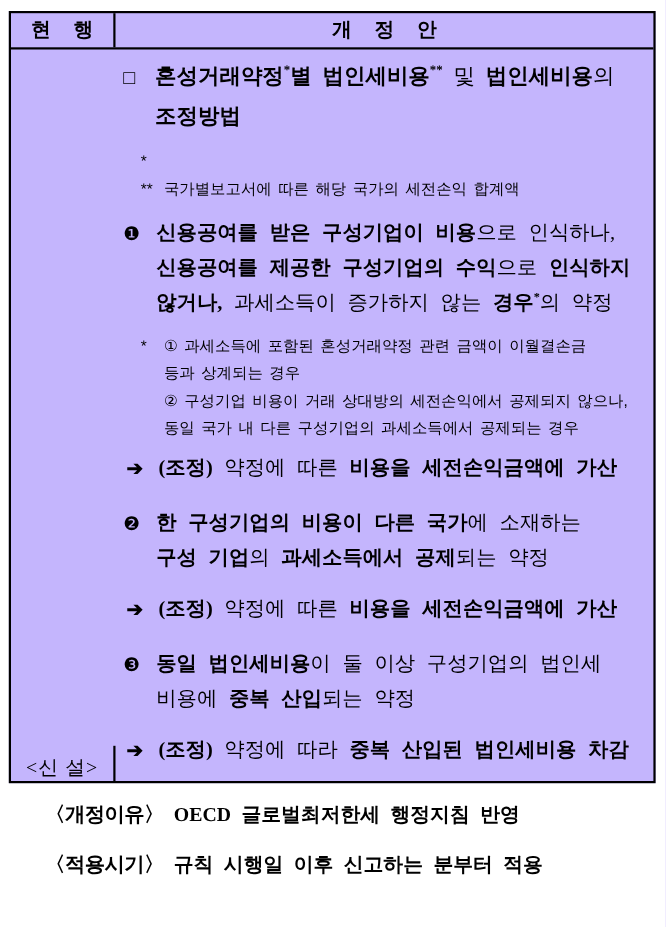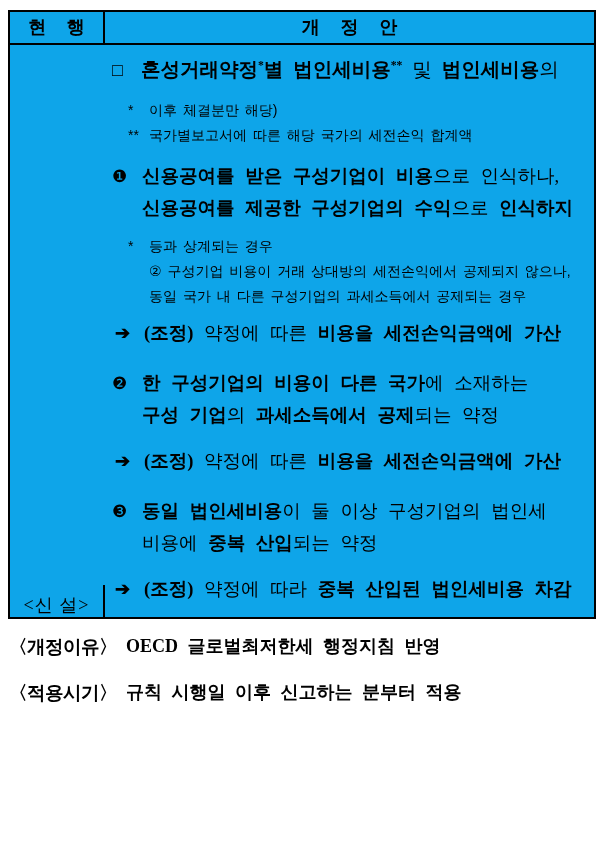--- a/index.html
+++ b/index.html
@@ -5,21 +5,21 @@
   * { box-sizing: border-box; margin: 0; padding: 0; }
   html, body { background: #ffffff; }
   body {
     width: 605px; height: 843px; margin: 0 auto;
     font-family: "Liberation Serif", "DejaVu Serif", serif;
     color: #000; overflow: hidden;
   }
   .page { padding: 10px 9px 0 8px; }
 
   
-  .tbl { width: 588px; border: 2px solid #000; background: #0ea5e9; }
+  .tbl { width: 588px; border: 2px solid #000; background: #c4b5fd; }
   .tbl-head { display: flex; border-bottom: 2px solid #000; }
   .th {
     font-weight: bold; font-size: 18px; line-height: 31px;
     text-align: center; letter-spacing: 0.45em; text-indent: 0.45em;
   }
   .th-current { width: 95px; border-right: 2px solid #000; }
   .th-amendment { flex: 1; }
 
   .tbl-body { display: flex; align-items: flex-end; }
   .td-current {
@@ -55,21 +55,21 @@
   
   .arrow-line {
     display: flex; margin: 6px 0 18px 3px;
     font-size: 18.5px; line-height: 32px; word-spacing: 6px;
   }
   .arrow-marker { width: 29px; font-weight: bold; font-size: 18px; }
   .arrow-line.last { margin-bottom: 6px; }
 
   
   .footer { margin-top: 15px; padding-left: 1px; }
-  .footer-row { display: flex; align-items: flex-start; margin-bottom: 21px; }
+  .footer-row { display: flex; align-items: center; margin-bottom: 21px; margin-left: 32px; }
   .footer-label {
     font-family: "Liberation Sans", "DejaVu Sans", sans-serif;
     font-weight: bold; font-size: 18.5px; letter-spacing: -0.5px;
     margin-right: 9px; white-space: nowrap;
   }
   .footer-text { font-size: 18px; word-spacing: 5px; font-weight: bold; }
 </style>
 </head>
 <body>
 
@@ -85,50 +85,52 @@
     <div class="tbl-body">
 
       <div class="td-current">&lt;신 설&gt;</div>
 
       <div class="td-amendment">
 
         <div class="doc-title">
           <span class="bullet">□</span>
           <div class="title-lines">
             <div><span class="b">혼성거래약정</span><sup class="b">*</sup><span class="b">별 법인세비용</span><sup class="b">**</sup><span> 및 </span><span class="b">법인세비용</span><span>의</span></div>
+            <div><span class="b">조정방법</span></div>
           </div>
         </div>
 
         <div class="fn-block">
           <div class="fn-entry">
             <span class="fn-marker">*</span>
             <div class="fn-lines">
-              <div>이후 체결분만 해당)</div>
             </div>
           </div>
           <div class="fn-entry">
             <span class="fn-marker">**</span>
             <div class="fn-lines">
               <div>국가별보고서에 따른 해당 국가의 세전손익 합계액</div>
             </div>
           </div>
         </div>
 
         <div class="item">
           <span class="item-marker">❶</span>
           <div class="item-lines">
             <div><span class="b">신용공여를 받은 구성기업이 비용</span><span>으로 인식하나,</span></div>
             <div><span class="b">신용공여를 제공한 구성기업의 수익</span><span>으로 </span><span class="b">인식하지</span></div>
+            <div><span class="b">않거나,</span><span> 과세소득이 증가하지 않는 </span><span class="b">경우</span><sup class="b">*</sup><span>의 약정</span></div>
           </div>
         </div>
 
         <div class="fn-block item-fn">
           <div class="fn-entry">
             <span class="fn-marker">*</span>
             <div class="fn-lines">
+              <div>① 과세소득에 포함된 혼성거래약정 관련 금액이 이월결손금</div>
               <div>등과 상계되는 경우</div>
               <div>② 구성기업 비용이 거래 상대방의 세전손익에서 공제되지 않으나,</div>
               <div>동일 국가 내 다른 구성기업의 과세소득에서 공제되는 경우</div>
             </div>
           </div>
         </div>
 
         <div class="arrow-line">
           <span class="arrow-marker">➔</span>
           <div><span class="b">(조정)</span><span> 약정에 따른 </span><span class="b">비용을 세전손익금액에 가산</span></div>

